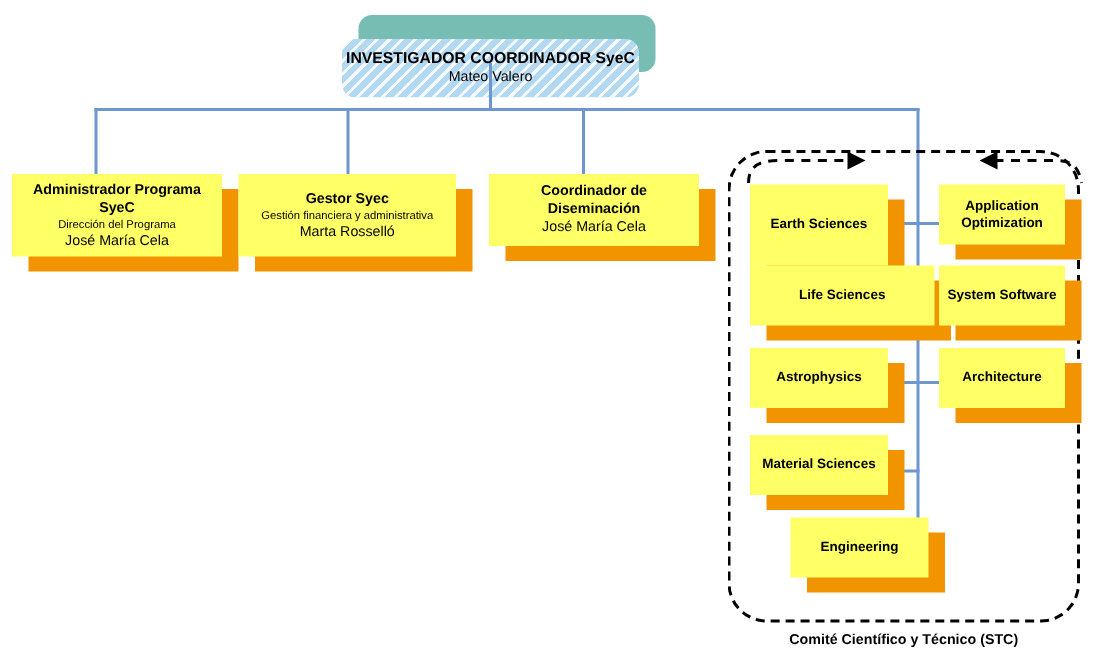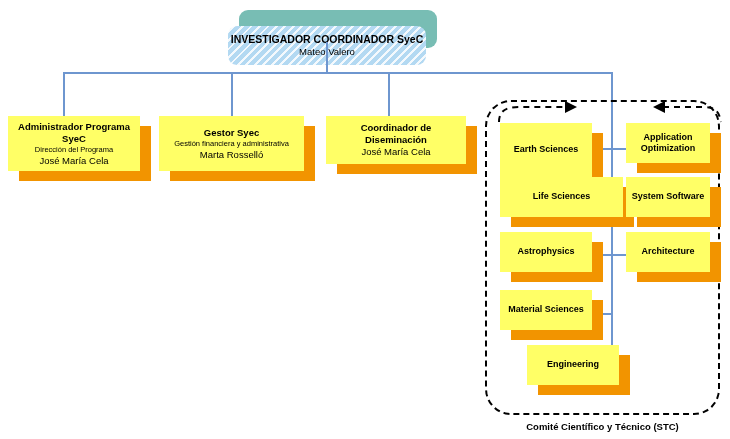--- a/index.html
+++ b/index.html
@@ -167,21 +167,21 @@
   <div class="line vline" style="left:326px; top:42px; height:31px;"></div>
 
   <div class="line hline" style="left:63px; top:72px; width:550px;"></div>
 
   <div class="line vline" style="left:63px; top:72px; height:44px;"></div>
   <div class="line vline" style="left:231px; top:72px; height:44px;"></div>
   <div class="line vline" style="left:388px; top:72px; height:44px;"></div>
 
   <div class="line vline" style="left:611px; top:72px; height:296px;"></div>
 
-  <div class="ybox-wrap" style="left:8px; top:116px; width:120px; height:55px;padding-left:12px;">
+  <div class="ybox-wrap" style="left:8px; top:116px; width:140px; height:55px;">
     <div class="ybox-shadow"></div>
     <div class="ybox">
       <div class="yb-title">Administrador Programa SyeC</div>
       <div class="yb-role">Dirección del Programa</div>
       <div class="yb-name">José María Cela</div>
     </div>
   </div>
 
   <div class="ybox-wrap" style="left:159px; top:116px; width:145px; height:55px;">
     <div class="ybox-shadow"></div>

